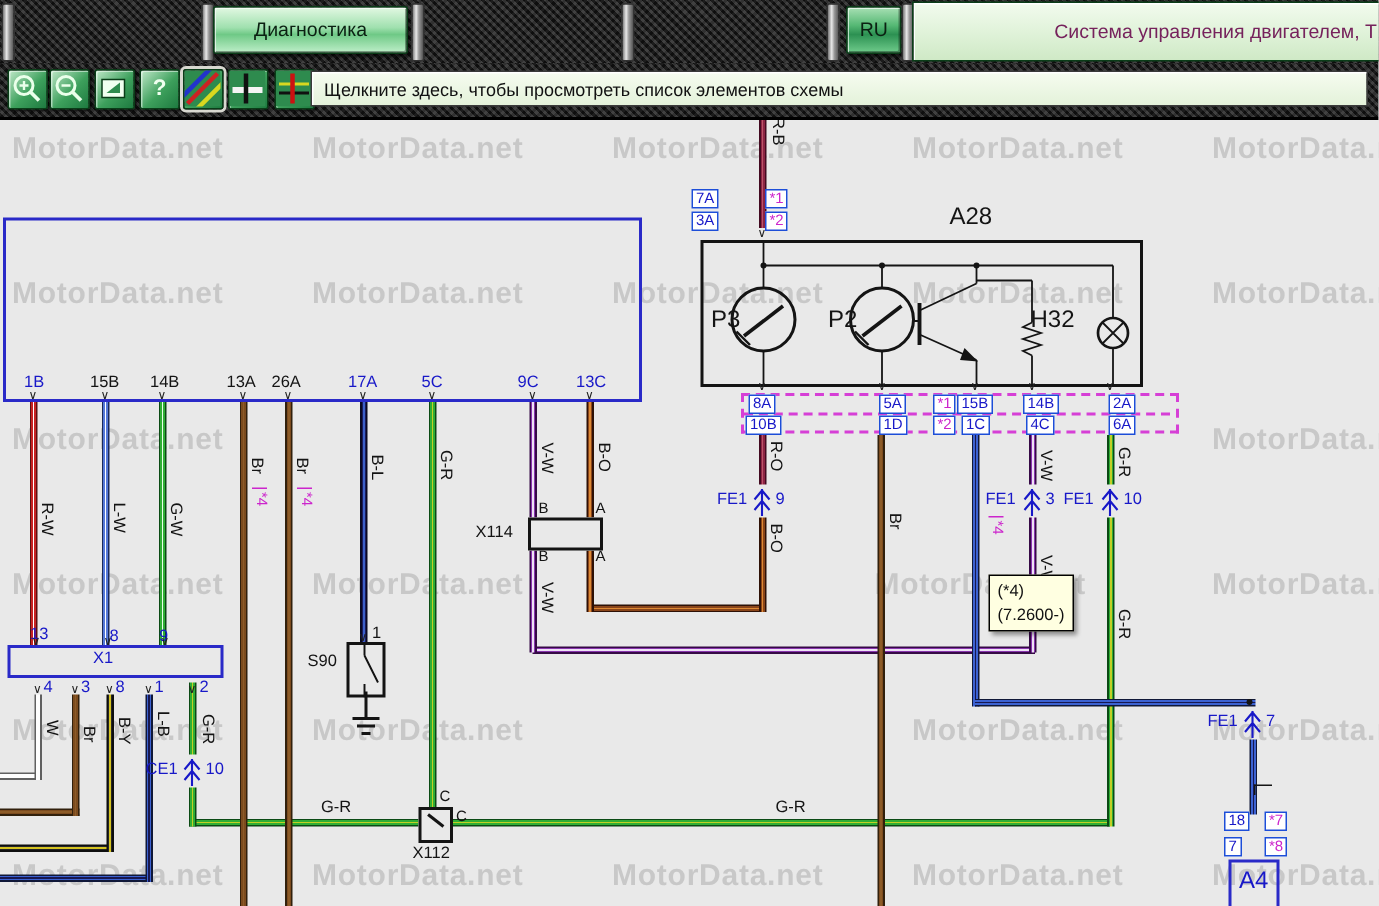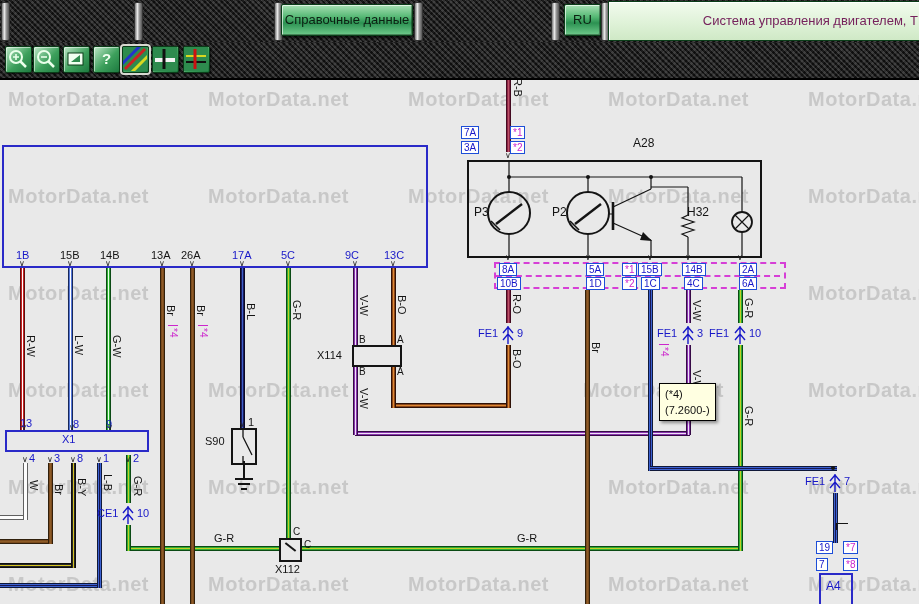--- a/index.html
+++ b/index.html
@@ -1,20 +1,20 @@
 <!DOCTYPE html>
 <html><head>
 <meta charset="utf-8">
 <style>
   html,body{margin:0;padding:0}
   body{width:919px;height:604px;overflow:hidden;position:relative;background:#e9e9e9;font-family:"Liberation Sans",sans-serif}
   #stage{position:absolute;inset:0;background:#e9e9e9;overflow:hidden}
   .wm{position:absolute;font:bold 20px "Liberation Sans",sans-serif;color:rgba(125,125,125,.30);letter-spacing:.5px;z-index:1;pointer-events:none;white-space:nowrap}
   .t{position:absolute;font:11px "Liberation Sans",sans-serif;color:#141414;white-space:nowrap;z-index:8;line-height:1}
-  .s10{font-size:10px}.s12{font-size:12px}
+  .s10{font-size:10px}.s12{font-size:16px}
   .tb{color:#1818c8}.tm{color:#cc25cc}
   .rot{transform:rotate(90deg);transform-origin:0 0}
   .fork{position:absolute;font:8px "DejaVu Sans",sans-serif;color:#222;z-index:9;line-height:1}
   .bx{position:absolute;z-index:6;border:2px solid #2a2ac8}
   .kb{position:absolute;z-index:6;border:2px solid #141414}
   .wv{position:absolute;width:5px;z-index:4;background:linear-gradient(90deg,var(--o) 0 1px,var(--c) 1px 2px,var(--s) 2px 3px,var(--c) 3px 4px,var(--o) 4px 5px)}
   .wh{position:absolute;height:5px;z-index:3;background:linear-gradient(180deg,var(--o) 0 1px,var(--c) 1px 2px,var(--s) 2px 3px,var(--c) 3px 4px,var(--o) 4px 5px)}
   .rw{--o:#5c1010;--c:#c62323;--s:#ffffff}
   .lw{--o:#18285a;--c:#5578d8;--s:#ffffff}
   .gw{--o:#0b4a14;--c:#2fae34;--s:#e8ffe8}
@@ -299,38 +299,38 @@
     </svg>
   <span class="t tb" style="left:844px;top:476px">7</span>
 
   <span class="t tb" style="left:97px;top:508px">CE1</span>
   <svg class="fe" style="left:122px;top:503px" width="12" height="22" viewBox="0 0 12 22">
       <path d="M6 21 V3 M1 10 L6 4 L11 10 M1 17 L6 11 L11 17" fill="none" stroke="#1818c8" stroke-width="1.4"></path>
     </svg>
   <span class="t tb" style="left:137px;top:508px">10</span>
 
   <div style="position:absolute;left:836px;top:523px;width:11px;height:6px;border-top:1.5px solid #141414;border-left:1.5px solid #141414;z-index:7"></div>
-  <span class="lblbox tb" style="left:816px;top:541px">19</span>
+  <span class="lblbox tb" style="left:816px;top:541px">18</span>
   <span class="lblbox tm" style="left:843px;top:541px">*7</span>
   <span class="lblbox tb" style="left:816px;top:558px">7</span>
   <span class="lblbox tm" style="left:843px;top:558px">*8</span>
   <div class="bx" style="left:819px;top:573px;width:30px;height:31px"></div>
   <span class="t tb s12" style="left:826px;top:580px">A4</span>
 
   <div id="tooltip">
     <div>(*4)</div>
     <div>(7.2600-)</div>
   </div>
 </div>
 
 <div id="tb1">
   <div class="sep" style="left:1px"></div>
   <div class="sep" style="left:134px"></div>
+  <div class="gbtn lite" style="left:142px;width:128px">Диагностика</div>
   <div class="sep" style="left:274px"></div>
-  <div class="gbtn" style="left:281px;width:130px">Справочные данные</div>
   <div class="sep" style="left:414px"></div>
   <div class="sep" style="left:551px"></div>
   <div class="gbtn" style="left:564px;width:35px">RU</div>
   <div class="sep" style="left:601px"></div>
   <div id="titlepanel">
     <span>Система управления двигателем, Т</span>
   </div>
 </div>
 
 <div id="tb2">
@@ -373,13 +373,14 @@
       </svg>
   </div>
   <div class="ibtn" style="left:183px">
     <svg width="24" height="24" viewBox="0 0 24 24">
         <rect width="24" height="24" fill="#2e8b4e"></rect>
         <path d="M2 9 H22" stroke="#d8d820" stroke-width="2"></path>
         <path d="M2 15 H22" stroke="#101010" stroke-width="2"></path>
         <path d="M11 2 V22" stroke="#cc1111" stroke-width="3"></path>
       </svg>
   </div>
+  <div id="msgbar">Щелкните здесь, чтобы просмотреть список элементов схемы</div>
 </div>
 
 </body></html>

